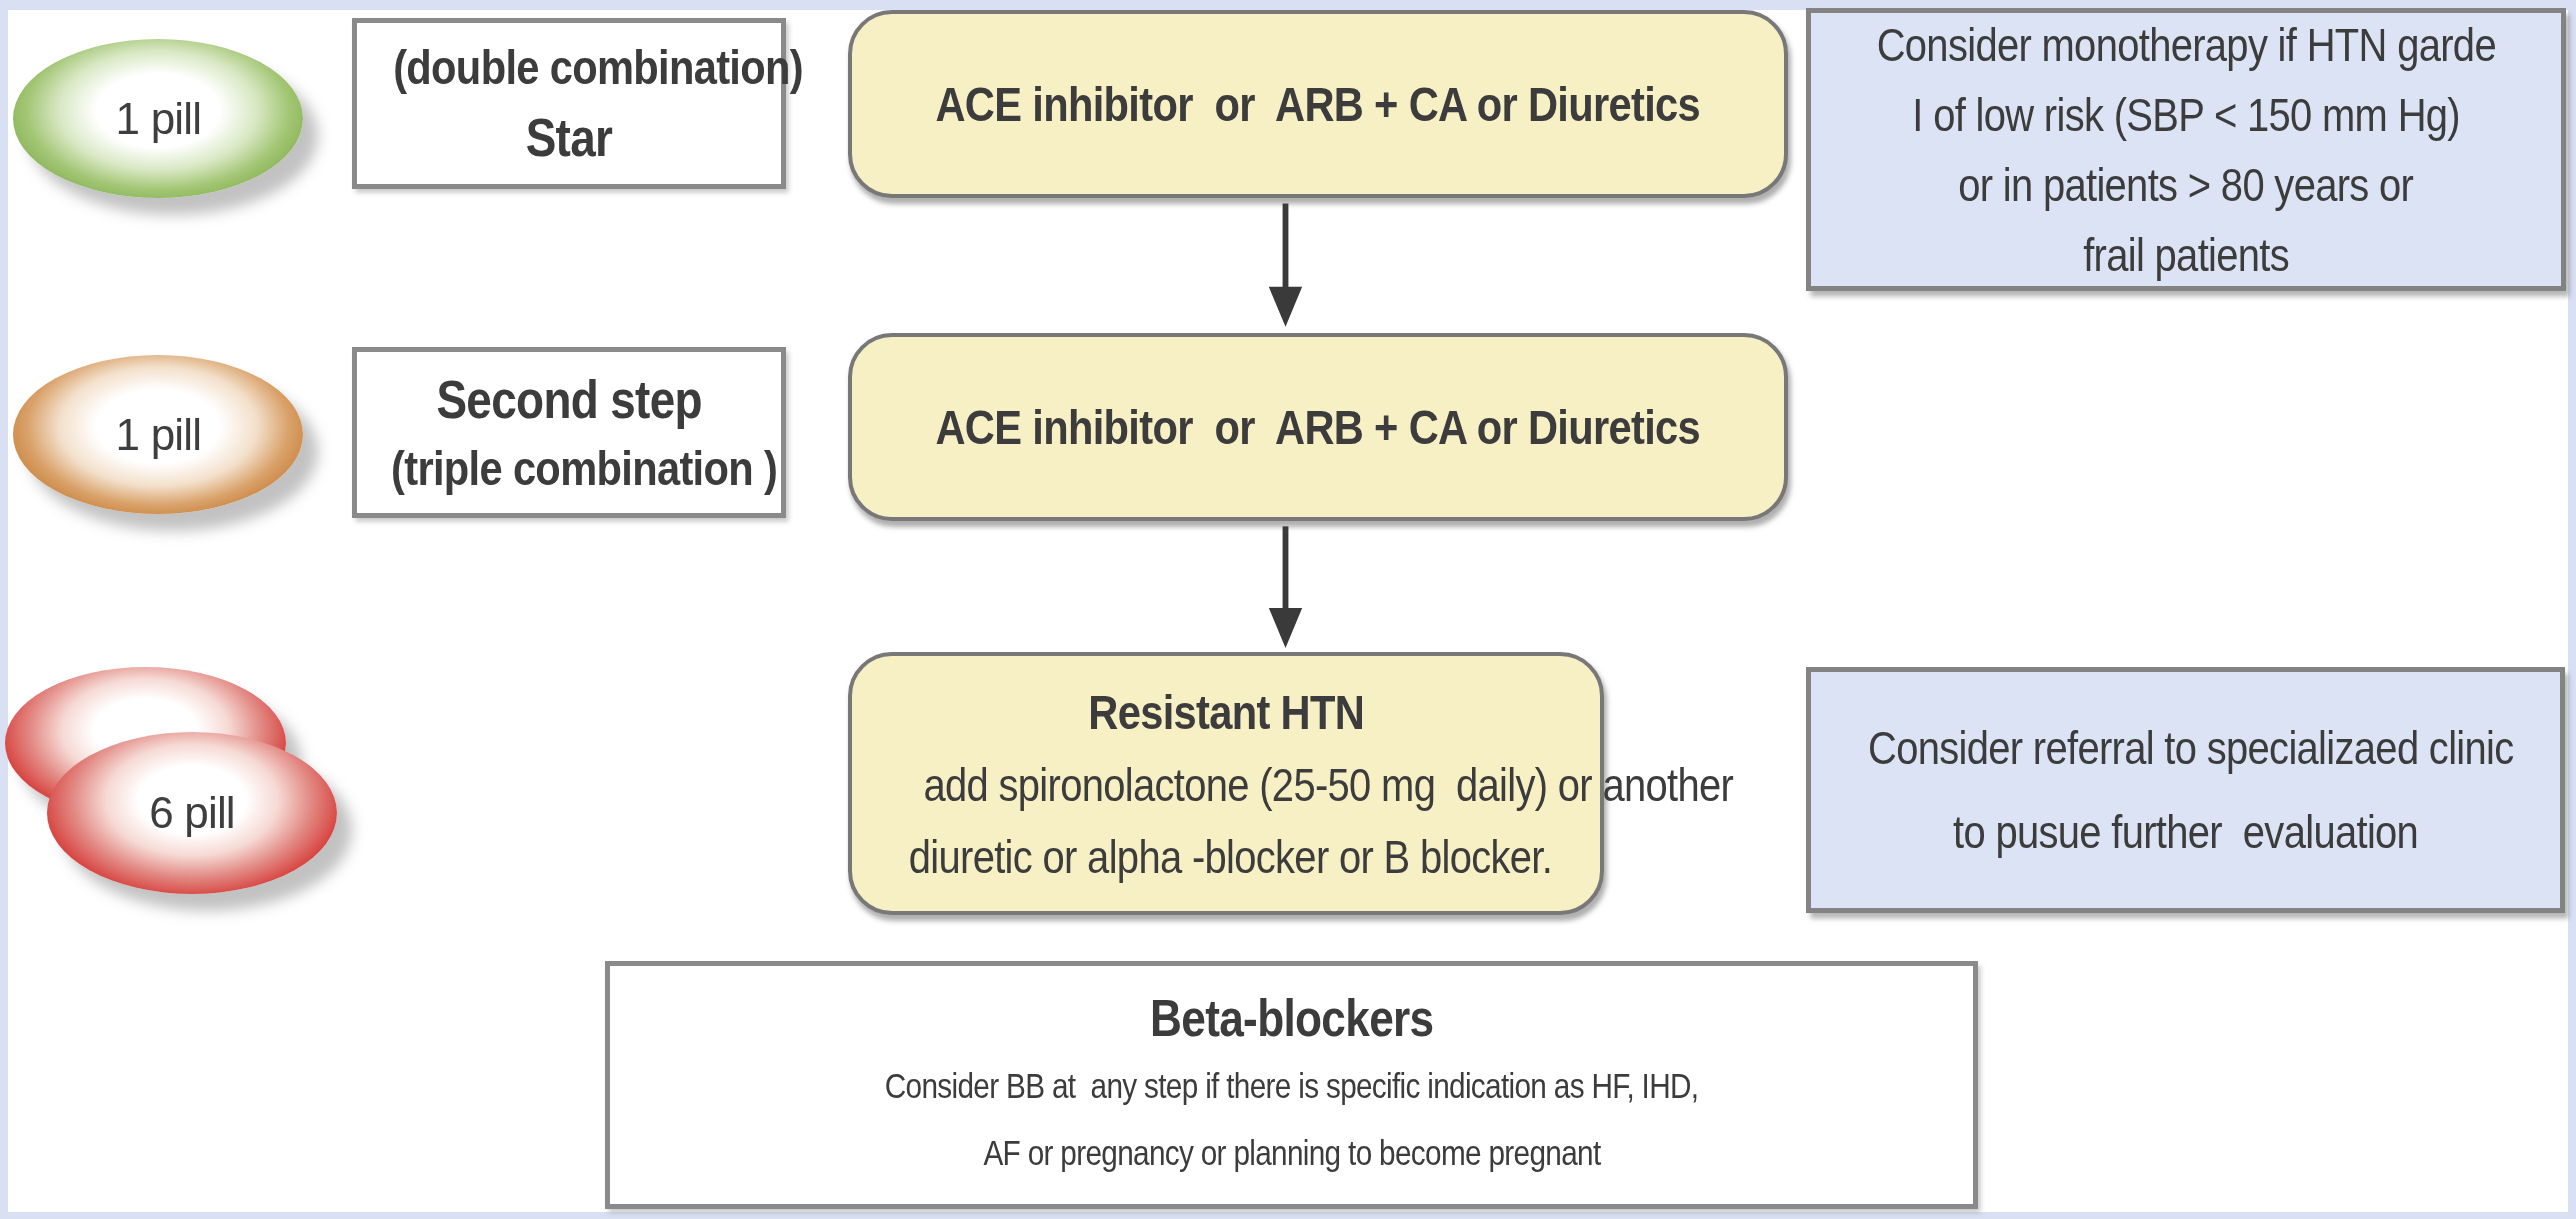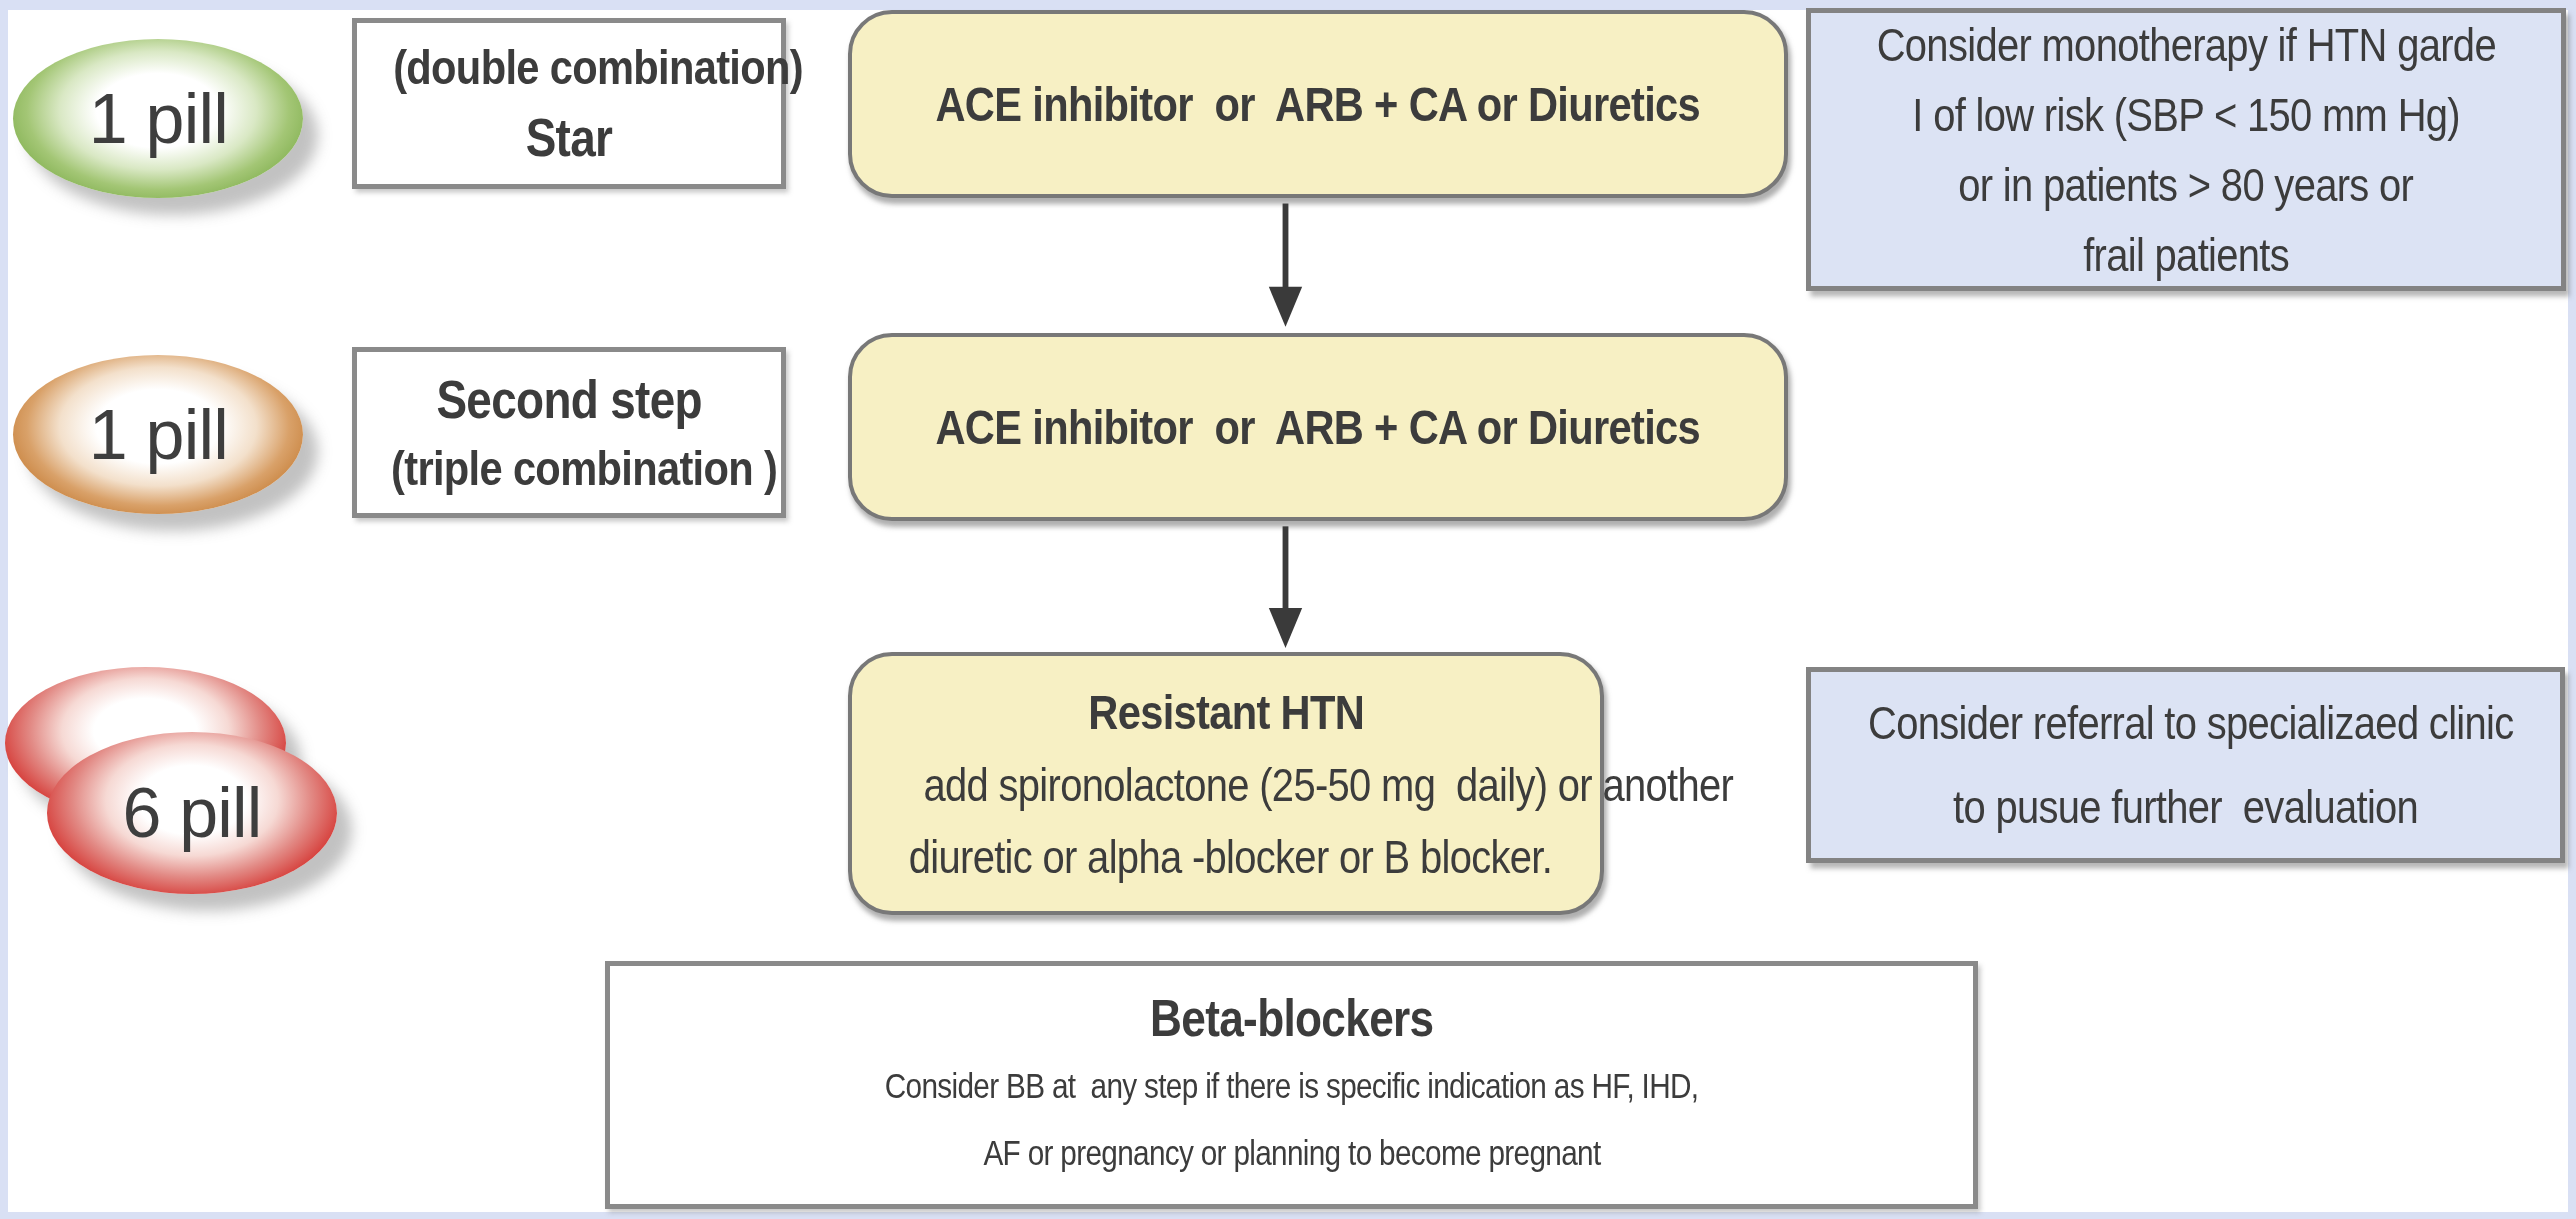--- a/index.html
+++ b/index.html
@@ -54,21 +54,21 @@
   .note2-line{font-size:47px;font-weight:normal;line-height:84px;}
   .footer-title{font-size:52px;font-weight:bold;line-height:67px;}
   .footer-line{font-size:35px;font-weight:normal;line-height:67px;}
 
   
   .pill{
     display:flex;align-items:center;justify-content:center;
     border-radius:50%;
     text-align:center;
   }
-  .pill-label{font-size:70px;color:#3e3e3e;letter-spacing:-0.8px;}
+  .pill-label{font-size:44px;color:#3e3e3e;letter-spacing:-0.8px;}
   .pill-green{
     background:radial-gradient(ellipse at 50% 45%, #ffffff 0%, #ffffff 30%, #d9e8c4 48%, #a3c675 64%, #7fae4d 80%, #6d9c3b 100%);
     box-shadow:15px 17px 13.4px rgba(120,120,120,.45);
   }
   .pill-orange{
     background:radial-gradient(ellipse at 50% 45%, #ffffff 0%, #ffffff 30%, #f3e0cb 48%, #d9a169 64%, #c47c35 80%, #b26c2a 100%);
     box-shadow:15px 17px 13.4px rgba(120,120,120,.45);
   }
   .pill-red{
     background:radial-gradient(ellipse at 50% 42%, #ffffff 0%, #ffffff 26%, #f6d9d4 42%, #e28a85 58%, #d6403c 74%, #cc2026 88%, #c21d22 100%);
@@ -135,21 +135,21 @@
     <span class="pill-label">6 pill</span>
   </div>
 
 
   <div class="abs box yellow-box" style="left:848px;top:652px;width:756px;height:263px;">
     <div class="line action-title"><span class="cx" style="transform: scaleX(0.85);">Resistant HTN</span></div>
     <div class="line action-body"><span class="cx" style="transform: scaleX(0.85);">add spironolactone (25-50 mg  daily) or another</span></div>
     <div class="line action-body"><span class="cx" style="transform: scaleX(0.85);">diuretic or alpha -blocker or B blocker.</span></div>
   </div>
 
-  <div class="abs box blue-box" style="left:1806px;top:667px;width:759px;height:196px;">
+  <div class="abs box blue-box" style="left:1806px;top:667px;width:759px;height:246px;">
     <div class="line note2-line"><span class="cx" style="transform: scaleX(0.85);">Consider referral to specializaed clinic</span></div>
     <div class="line note2-line"><span class="cx" style="transform: scaleX(0.85);">to pusue further  evaluation</span></div>
   </div>
 
   <div class="abs box white-box" style="left:605px;top:961px;width:1373px;height:248px;">
     <div class="line footer-title"><span class="cx" style="transform: scaleX(0.85);">Beta-blockers</span></div>
     <div class="line footer-line"><span class="cx" style="transform: scaleX(0.85);">Consider BB at  any step if there is specific indication as HF, IHD,</span></div>
     <div class="line footer-line"><span class="cx" style="transform: scaleX(0.85);">AF or pregnancy or planning to become pregnant</span></div>
   </div>
 

